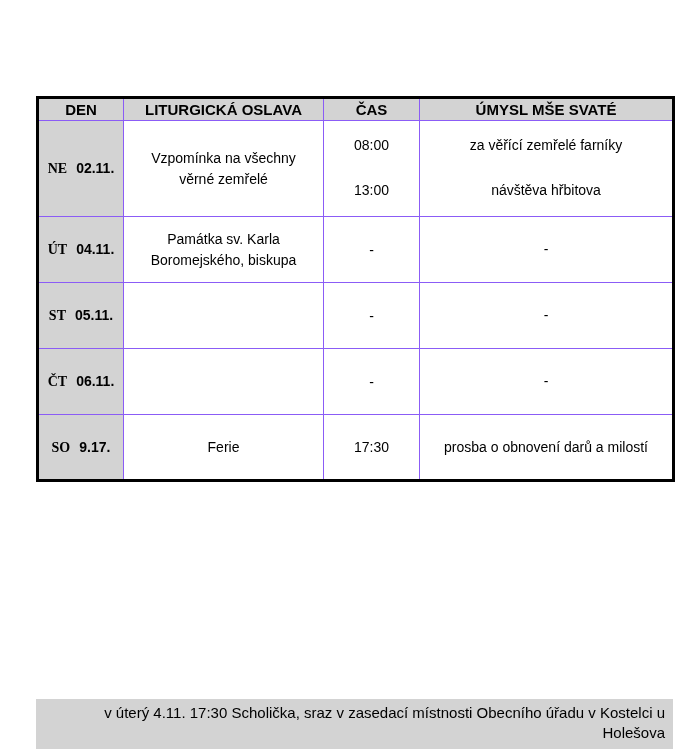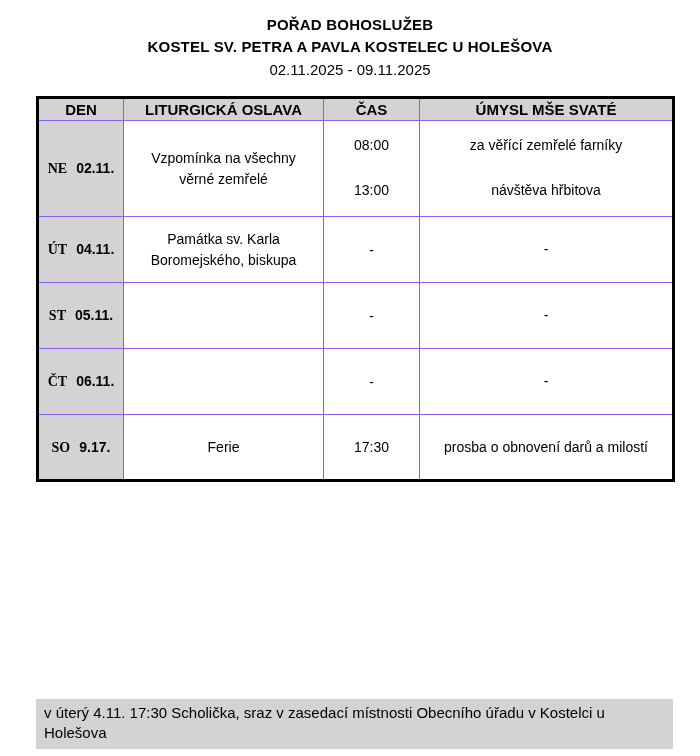--- a/index.html
+++ b/index.html
@@ -67,34 +67,29 @@
   .stack > div { line-height: 1.4; }
 
   
   .note {
     position: absolute;
     left: 36px; top: 699px;
     width: 637px;
     background: #d3d3d3;
     font-size: 15px;
     line-height: 1.35;
-    text-align: left;
+    text-align: right;
     padding: 4px 8px 5px 8px;
   }
 </style>
 </head>
 <body>
 
 <div class="page">
 
-  <div class="titles">
-    <div class="title-line1">POŘAD BOHOSLUŽEB</div>
-    <div class="title-line2">KOSTEL SV. PETRA A PAVLA KOSTELEC U HOLEŠOVA</div>
-    <div class="title-dates">02.11.2025 - 09.11.2025</div>
-  </div>
 
   <table class="schedule">
     <colgroup>
       <col style="width: 86px;">
       <col style="width: 200px;">
       <col style="width: 96px;">
       <col style="width: 254px;">
     </colgroup>
     <thead>
       <tr>

